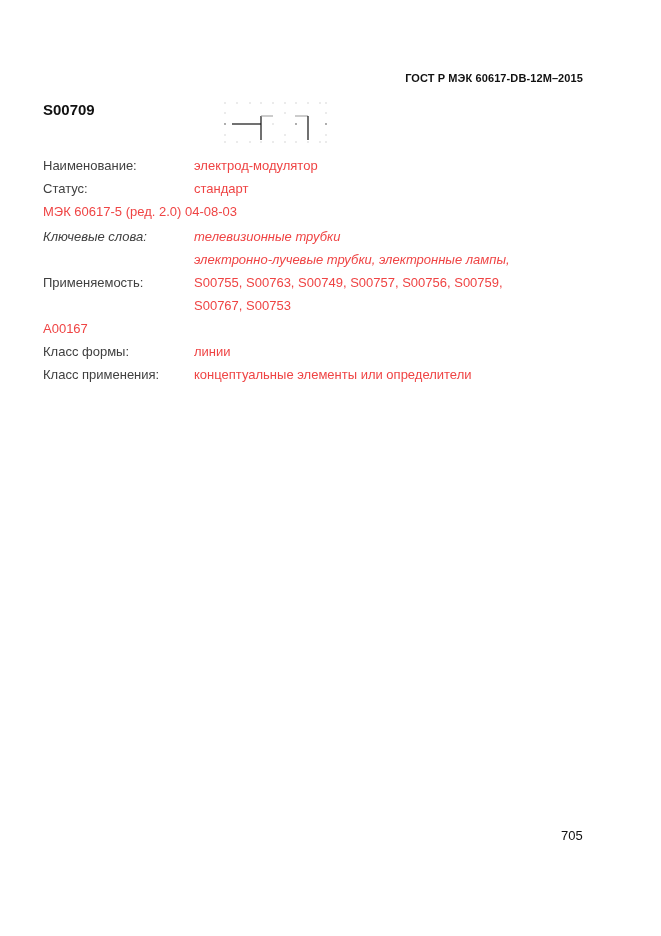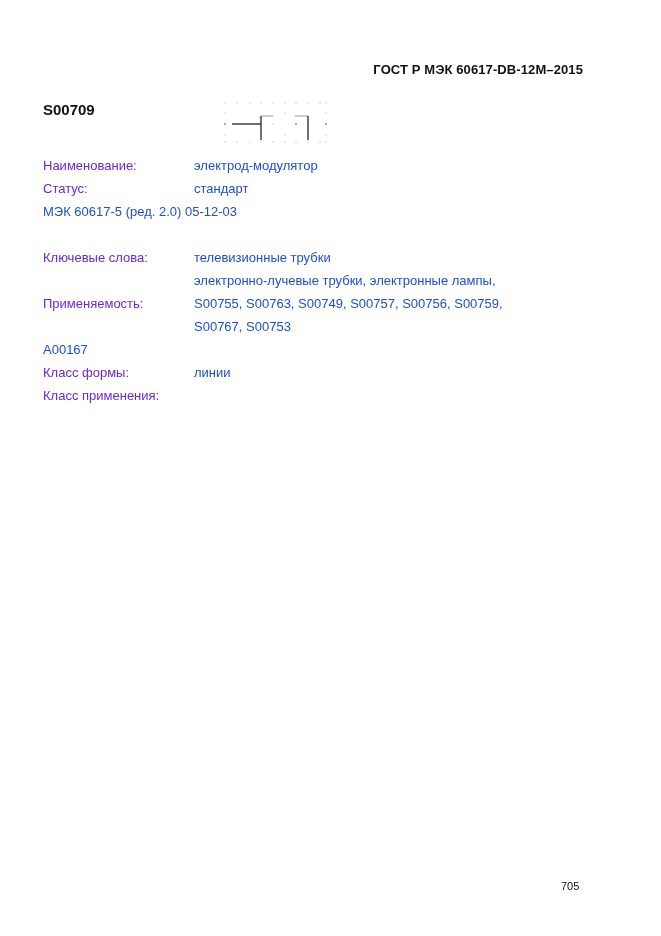--- a/index.html
+++ b/index.html
@@ -10,23 +10,23 @@
     body {
       width: 661px;
       height: 936px;
       position: relative;
       overflow: hidden;
       font-family: "Liberation Sans", sans-serif;
       color: #111111;
     }
     .header-std {
       position: absolute;
-      top: 62px;
+      top: 72px;
       right: 78px;
-      font-size: 13px;
+      font-size: 11px;
       font-weight: bold;
       letter-spacing: 0.1px;
     }
     .symbol-code {
       position: absolute;
       top: 101px;
       left: 43px;
       font-size: 15px;
       font-weight: bold;
     }
@@ -42,36 +42,37 @@
       left: 43px;
       top: 154px;
       width: 520px;
       font-size: 13px;
     }
     .row {
       display: flex;
       line-height: 23px;
     }
     .row.gap-before {
-      margin-top: 23px;
+      margin-top: 2px;
+      font-style: italic;
     }
     .label {
       width: 151px;
       flex: 0 0 151px;
-      color: #6d28d9;
+      color: #404040;
     }
     .value {
       flex: 1;
-      color: #1d4ed8;
+      color: #ef4444;
     }
     .page-number {
       position: absolute;
-      top: 880px;
+      top: 828px;
       left: 561px;
-      font-size: 11px;
+      font-size: 13px;
     }
   </style>
 </head>
 <body>
 
 <div class="header-std">ГОСТ Р МЭК 60617-DB-12M–2015</div>
 
 <div class="symbol-code">S00709</div>
 
 <svg class="symbol-figure" viewBox="0 0 110 46" width="110" height="46">
@@ -119,21 +120,21 @@
 <div class="fields">
   <div class="row">
     <div class="label">Наименование:</div>
     <div class="value">электрод-модулятор</div>
   </div>
   <div class="row">
     <div class="label">Статус:</div>
     <div class="value">стандарт</div>
   </div>
   <div class="row">
-    <div class="value">МЭК 60617-5 (ред. 2.0) 05-12-03</div>
+    <div class="value">МЭК 60617-5 (ред. 2.0) 04-08-03</div>
   </div>
   <div class="row gap-before">
     <div class="label">Ключевые слова:</div>
     <div class="value">
       <div>телевизионные трубки</div>
       <div>электронно-лучевые трубки, электронные лампы,</div>
     </div>
   </div>
   <div class="row">
     <div class="label">Применяемость:</div>
@@ -146,16 +147,17 @@
     <div class="value">A00167</div>
   </div>
   <div class="row">
     <div class="label">Класс формы:</div>
     <div class="value">линии</div>
   </div>
   <div class="row">
   </div>
   <div class="row">
     <div class="label">Класс применения:</div>
+    <div class="value">концептуальные элементы или определители</div>
   </div>
 </div>
 
 <div class="page-number">705</div>
 
 </body></html>

